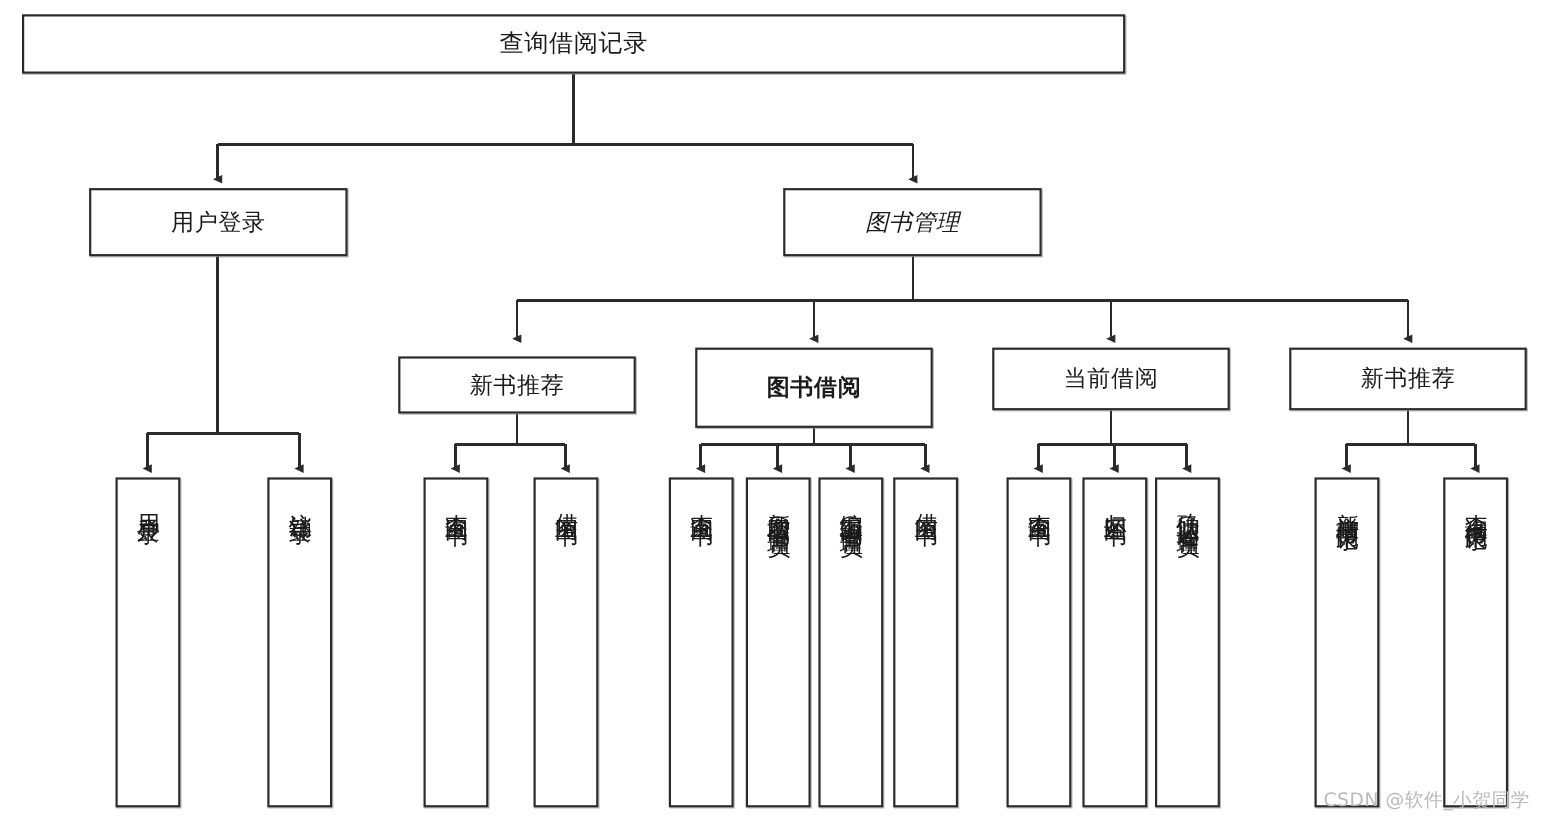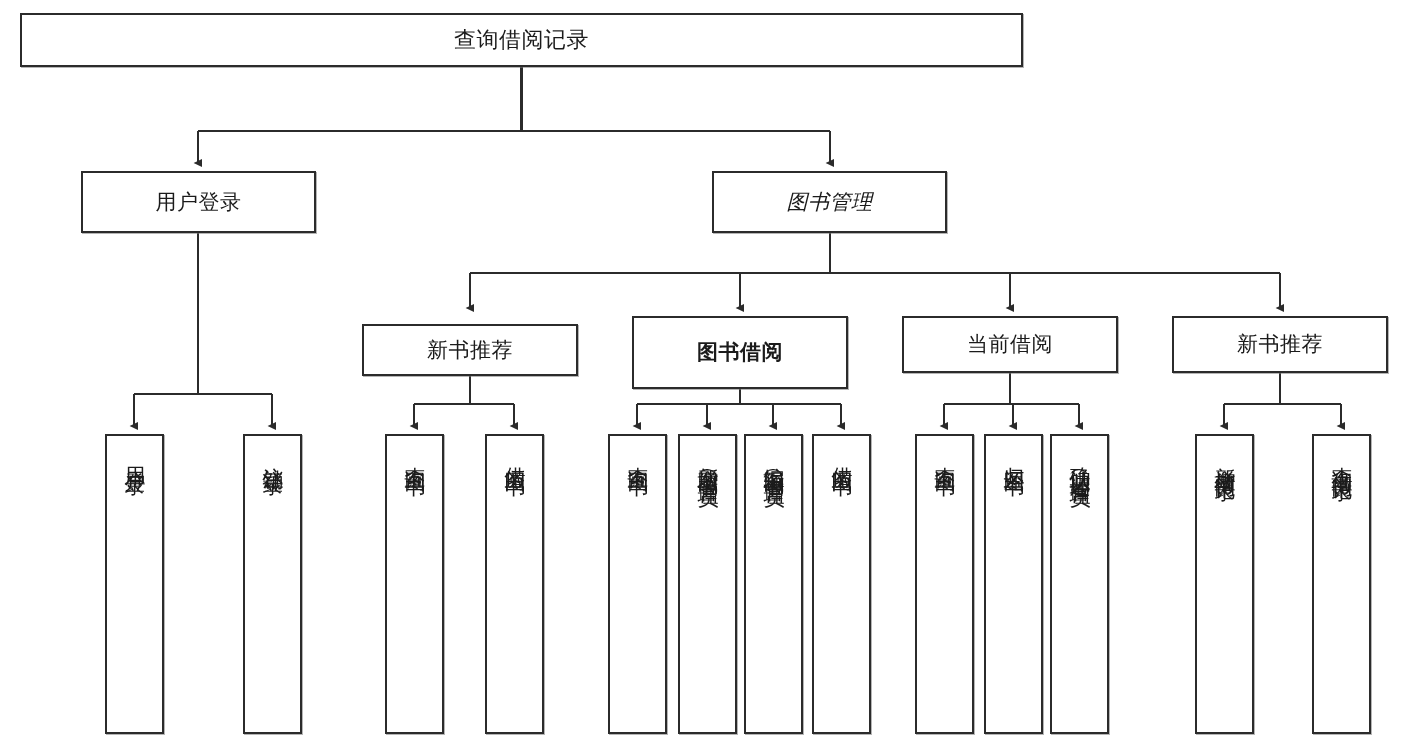--- a/index.html
+++ b/index.html
@@ -186,14 +186,15 @@
     <span class="label">确认归还（管理员）</span>
   </div>
 
   <div class="node vertical" style="left:1195px; top:434px; width:59px; height:300px;">
     <span class="label">新增借阅记录</span>
   </div>
   <div class="node vertical" style="left:1312px; top:434px; width:59px; height:300px;">
     <span class="label">查询借阅记录</span>
   </div>
 
+  <div id="watermark">CSDN @软件_小贺同学</div>
 
 </div>
 
 </body></html>

